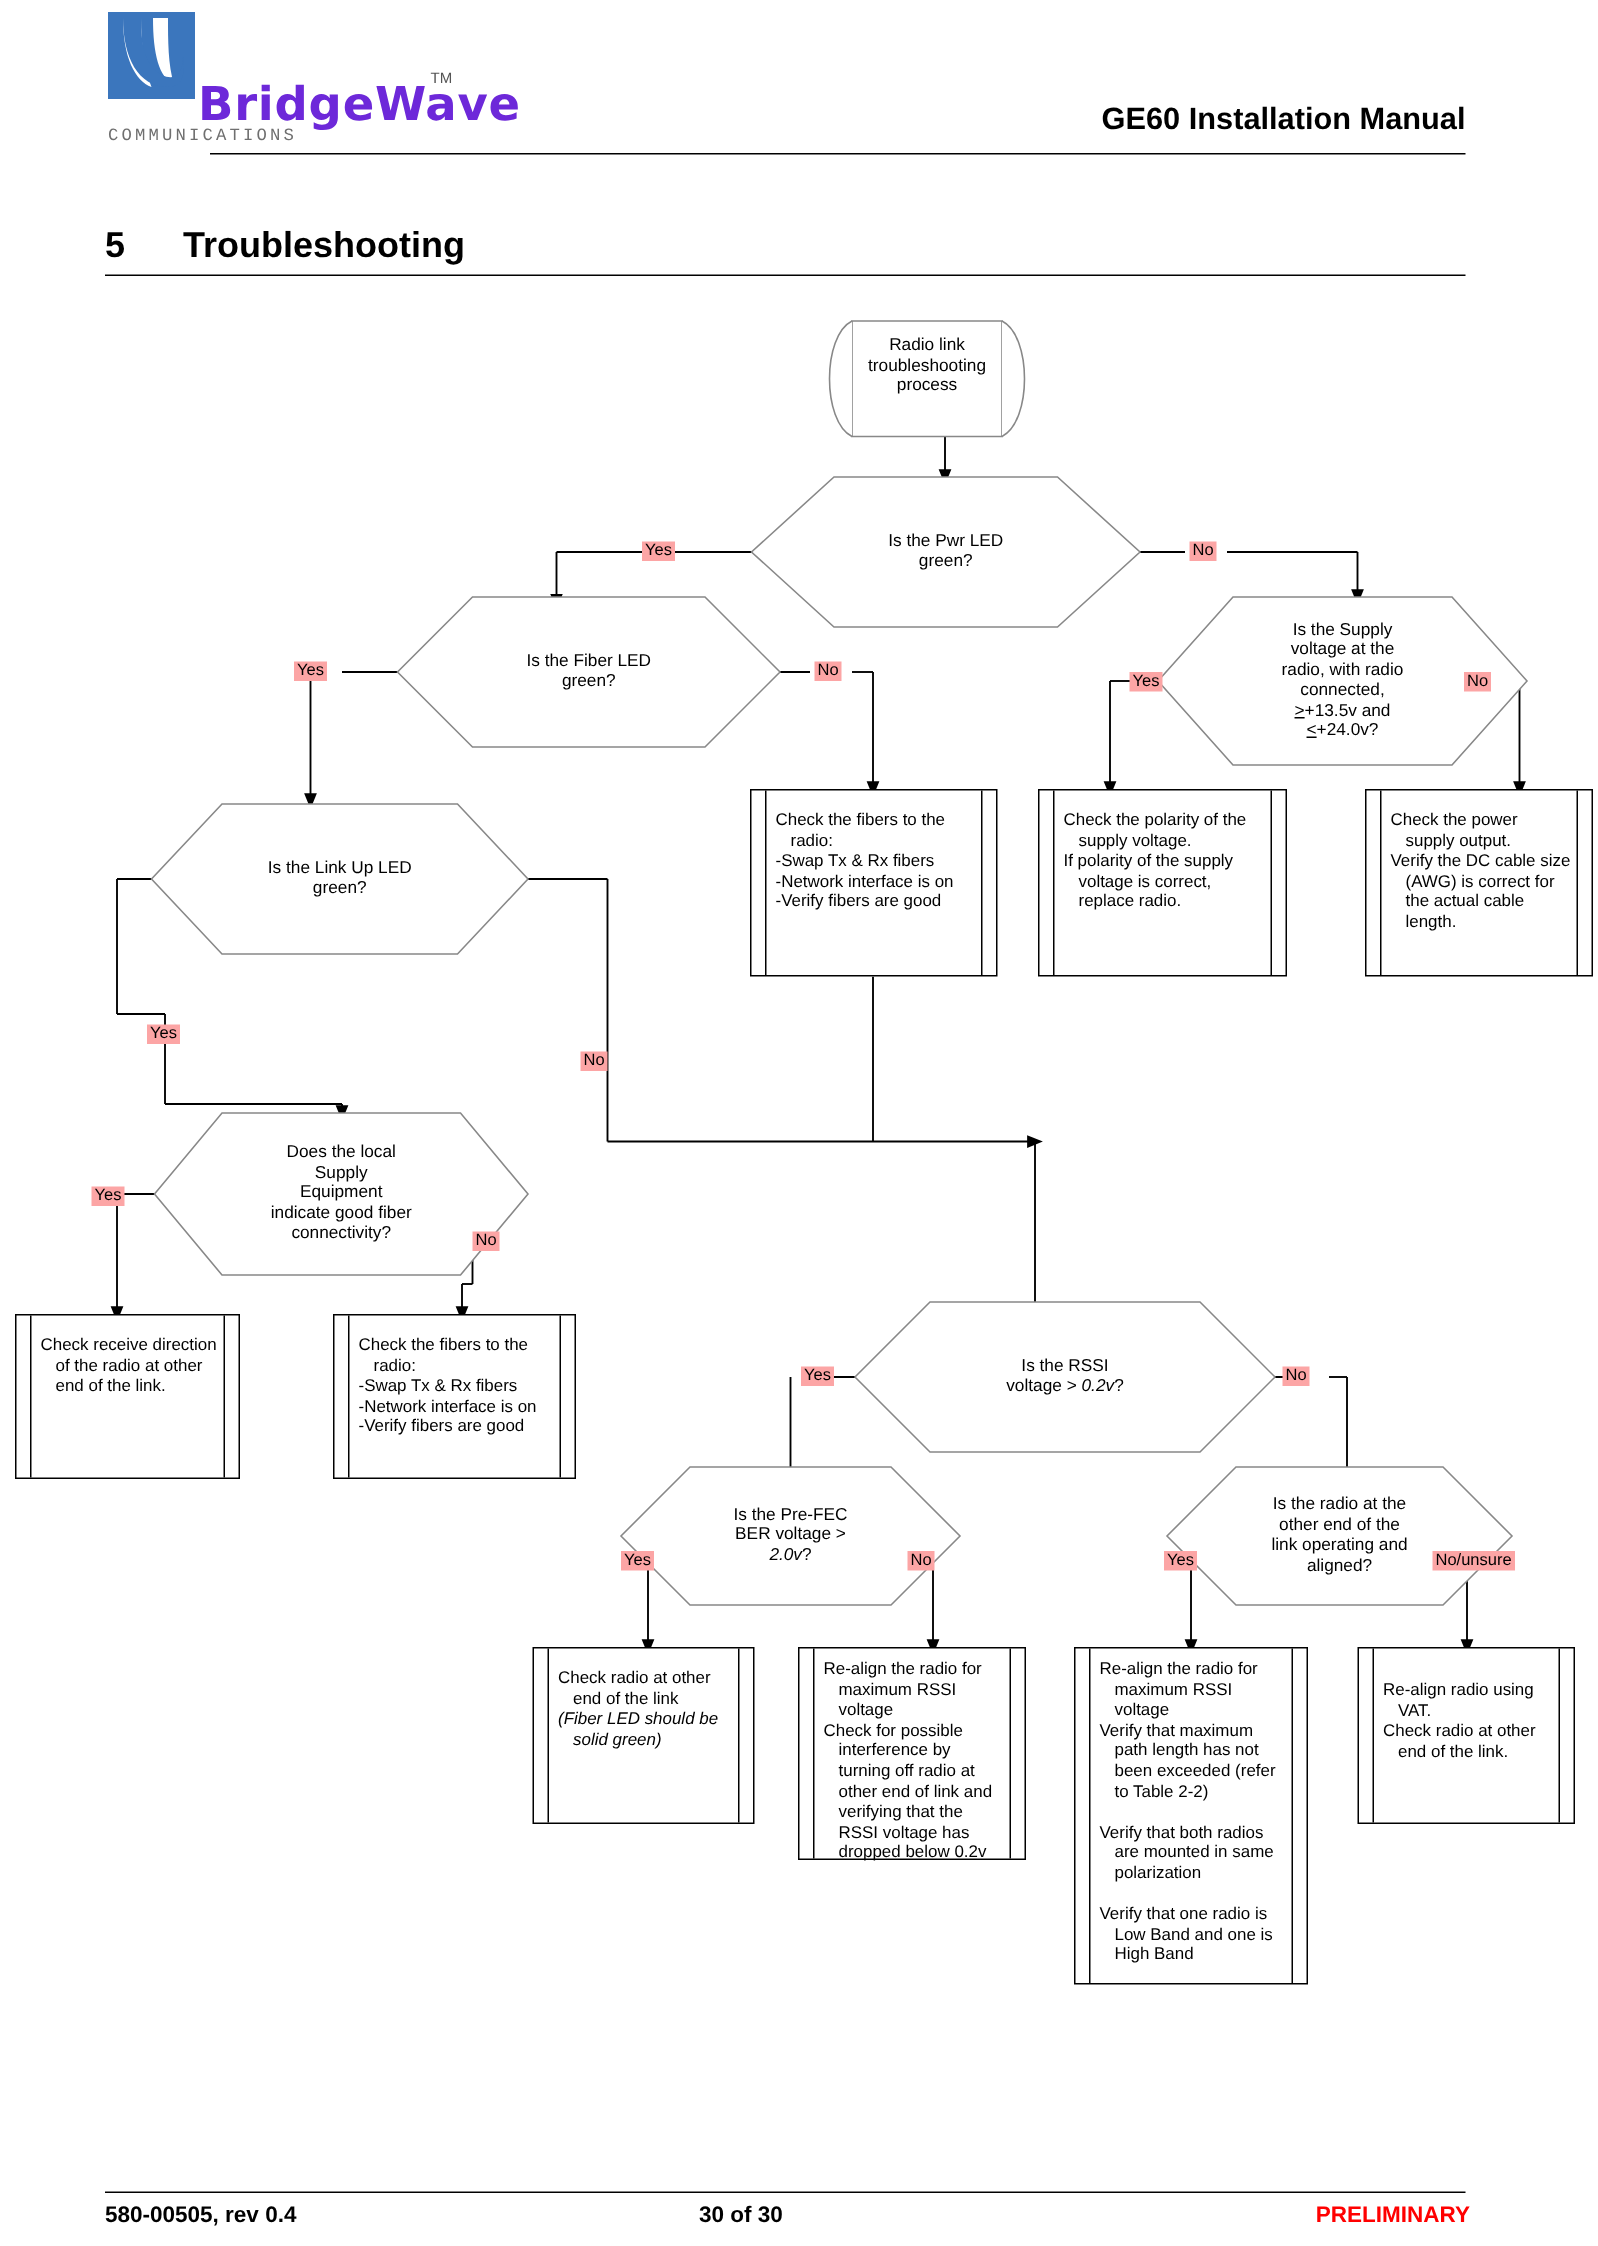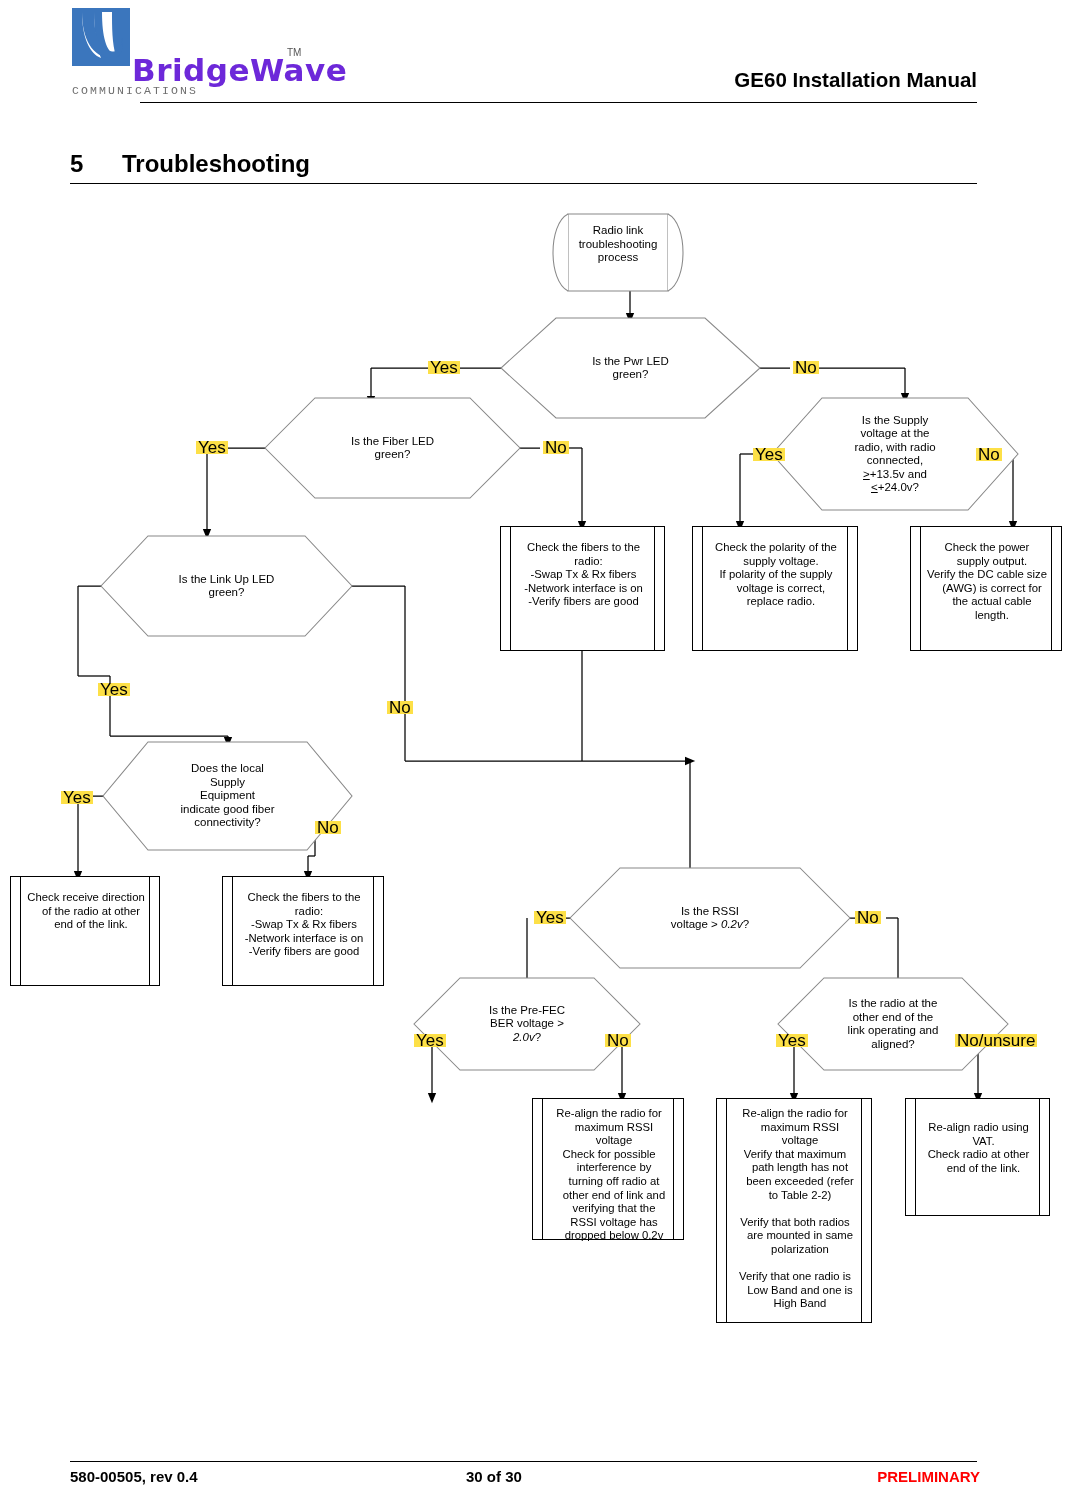--- a/index.html
+++ b/index.html
@@ -23,39 +23,39 @@
   
   #sec-num{position:absolute;left:70px;top:150px;font-size:24px;font-weight:bold;}
   #sec-title{position:absolute;left:122px;top:150px;font-size:24px;font-weight:bold;}
   #sec-rule{position:absolute;left:70px;top:183px;width:907px;height:0;
             border-top:1.5px solid #000;}
 
   
   #chart{position:absolute;left:0;top:196px;width:1065px;height:1180px;}
   #chart svg{position:absolute;left:0;top:0;}
 
-  .node{position:absolute;box-sizing:border-box;text-align:center;}
+  .node{position:absolute;box-sizing:border-box;}
 
   
   .hex{display:flex;align-items:center;justify-content:center;text-align:center;
        font-size:11.5px;line-height:13.5px;}
   .hex .hx-txt{position:relative;z-index:2;padding:0 6px;}
 
   
   .pbox{border:1.1px solid #000;background:#fff;}
   .pbox .inner{position:absolute;top:0;bottom:0;border-left:1.1px solid #000;
                border-right:1.1px solid #000;left:9px;right:9px;}
   .pbox .txt{position:relative;z-index:2;font-size:11.3px;line-height:13.6px;
              padding:14px 14px 6px 16px;text-indent:-10px;}
   .pbox .txt div{padding-left:10px;}
 
   
   .start{font-size:11.5px;line-height:13.5px;text-align:center;}
 
-  .lbl{position:absolute;font-size:17px;background:#fde047;padding:0 2px;
+  .lbl{position:absolute;font-size:11px;background:#fca5a5;padding:0 2px;
        line-height:13px;white-space:nowrap;}
 
   .ital{font-style:italic;}
   .und{text-decoration:underline;}
 
   
   #footer-rule{position:absolute;left:70px;top:1461px;width:907px;height:0;
                border-top:1.4px solid #000;}
   #f-left{position:absolute;left:70px;top:1468px;font-size:15px;font-weight:bold;}
   #f-mid{position:absolute;left:466px;top:1468px;font-size:15px;font-weight:bold;}
@@ -308,20 +308,27 @@
   <div class="node pbox" style="left:222px;top:680px;width:162px;height:110px;">
     <div class="inner"></div>
     <div class="txt">
       <div>Check the fibers to the radio:</div>
       <div>-Swap Tx &amp; Rx fibers</div>
       <div>-Network interface is on</div>
       <div>-Verify fibers are good</div>
     </div>
   </div>
 
+  <div class="node pbox" style="left:355px;top:902px;width:148px;height:118px;">
+    <div class="inner"></div>
+    <div class="txt">
+      <div>Check radio at other end of the link</div>
+      <div class="ital">(Fiber LED should be solid green)</div>
+    </div>
+  </div>
 
   <div class="node pbox" style="left:532px;top:902px;width:152px;height:142px;">
     <div class="inner"></div>
     <div class="txt" style="padding-top:8px;">
       <div>Re-align the radio for maximum RSSI voltage</div>
       <div>Check for possible interference by turning off radio at other end of link and verifying that the RSSI voltage has dropped below 0.2v</div>
     </div>
   </div>
 
   <div class="node pbox" style="left:716px;top:902px;width:156px;height:225px;">

